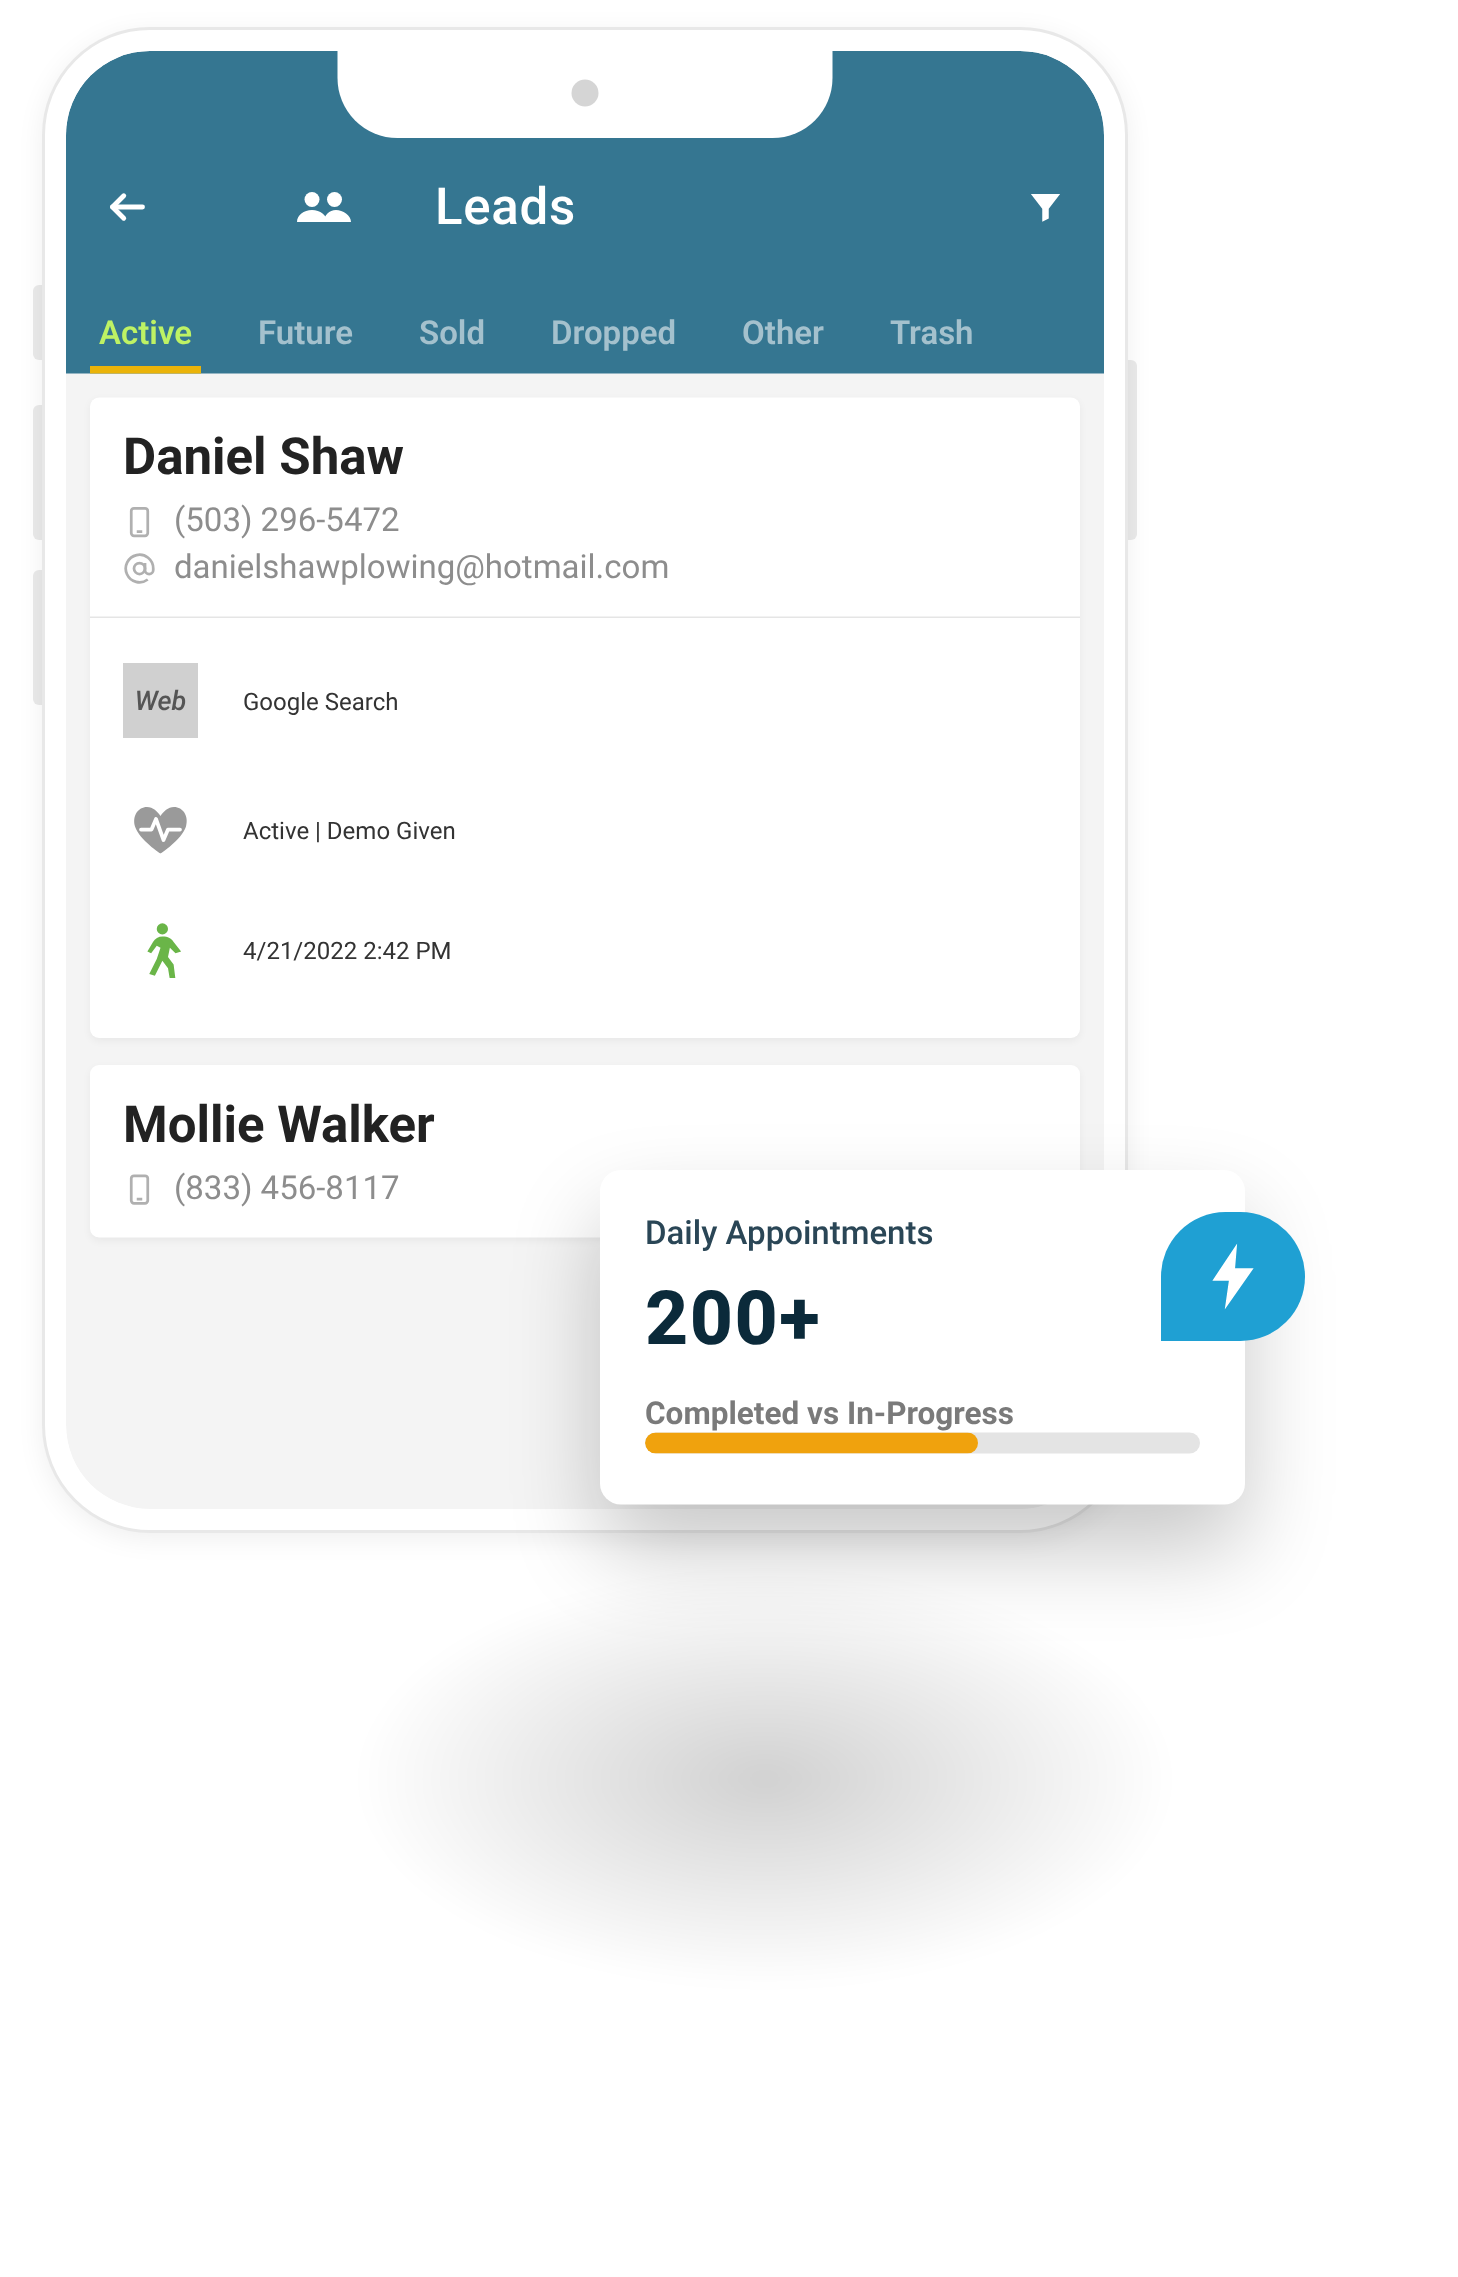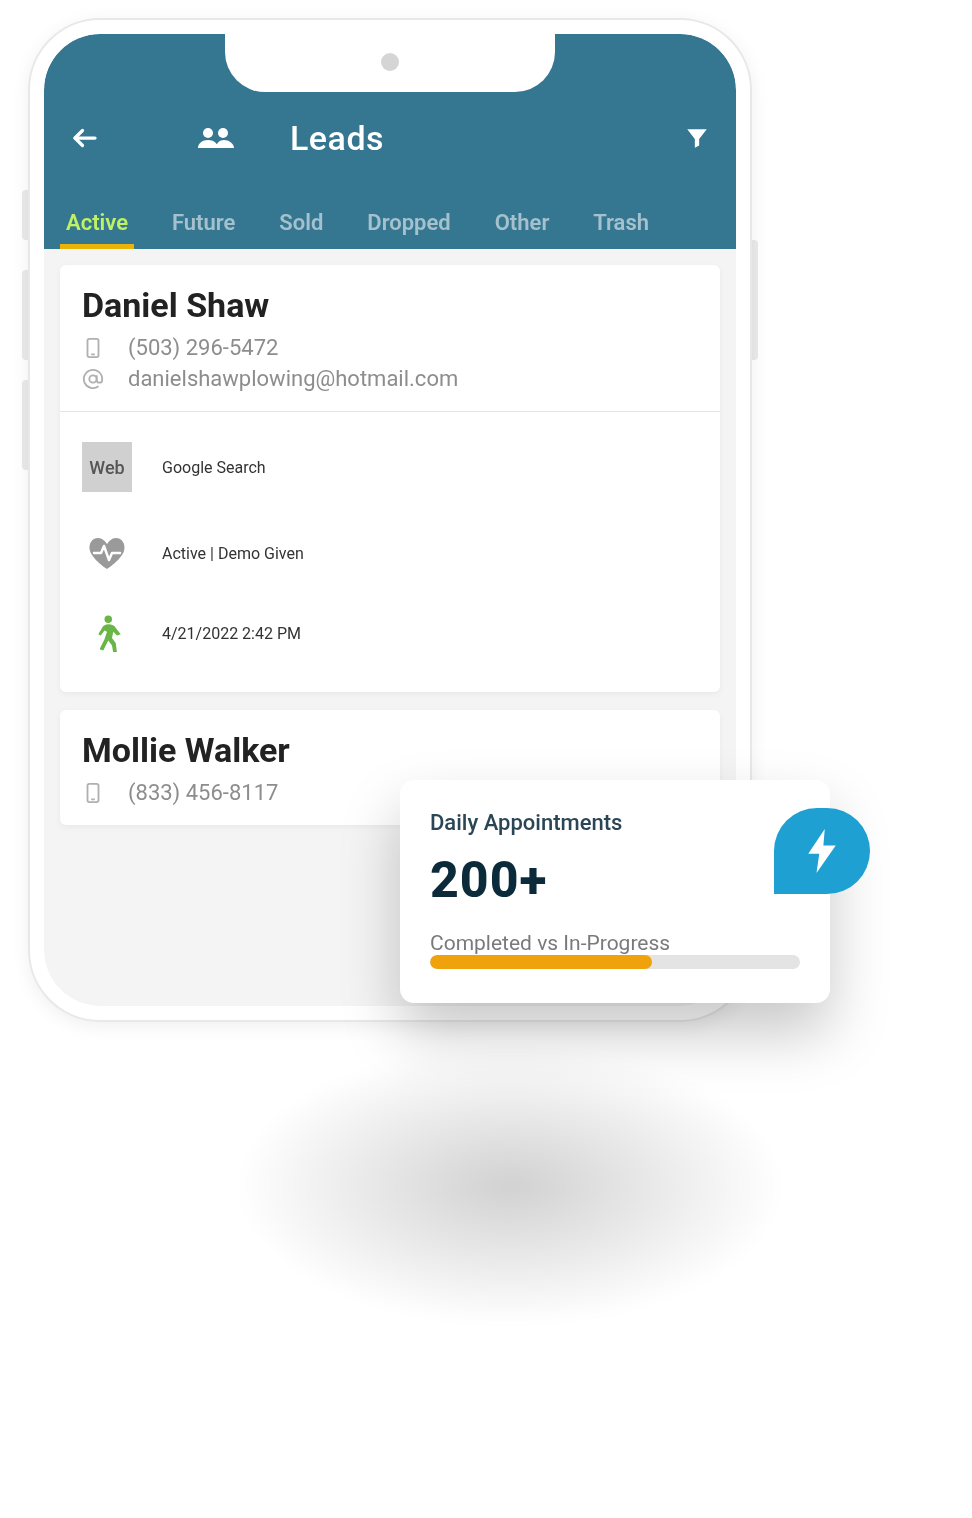--- a/index.html
+++ b/index.html
@@ -123,25 +123,25 @@
   .content { padding: 16px; }
   .card {
     background: #fff;
     border-radius: 6px;
     box-shadow: 0 2px 6px rgba(0,0,0,0.05);
     margin-bottom: 18px;
     overflow: hidden;
   }
   .card-top { padding: 20px 22px 14px 22px; border-bottom: 1px solid #e5e5e5; }
   .lead-name { font-size: 34px; font-weight: 700; color: #222; margin-bottom: 10px; }
-  .contact-line { display: flex; align-items: center; gap: 24px; color: #8d8d8d; font-size: 22px; margin: 6px 0; }
+  .contact-line { display: flex; align-items: center; gap: 12px; color: #8d8d8d; font-size: 22px; margin: 6px 0; }
   .contact-line svg { width: 22px; height: 22px; flex: none; }
   .card-rows { padding: 8px 22px 18px 22px; }
   .det-row { display: flex; align-items: center; gap: 30px; padding: 22px 0; }
-  .det-icon { width: 50px; display: flex; justify-content: center; align-items: center; }
+  .det-icon { width: 50px; display: flex; justify-content: center; align-items: center; font-style: italic; }
   .web-badge {
     width: 56px; height: 50px;
     background: #d0d0d0;
     color: #555;
     font-size: 18px;
     font-weight: 500;
     display: flex;
     align-items: center;
     justify-content: center;
   }
@@ -156,21 +156,21 @@
     top: 780px;
     width: 430px;
     background: #fff;
     border-radius: 14px;
     padding: 30px 30px 34px 30px;
     box-shadow: 0 30px 60px rgba(0,0,0,0.22);
     z-index: 10;
   }
   .stat-title { font-size: 22px; color: #2a4656; font-weight: 500; margin-bottom: 16px; }
   .stat-value { font-size: 50px; font-weight: 800; color: #0b2a3a; letter-spacing: 1px; margin-bottom: 22px; }
-  .stat-sub { font-size: 21px; color: #7a7a7a; font-weight: 400; }
+  .stat-sub { font-size: 21px; color: #7a7a7a; font-weight: 700; }
   .progress-track {
     width: 100%;
     height: 14px;
     background: #e4e4e4;
     border-radius: 8px;
     overflow: hidden;
   }
   .progress-fill {
     height: 100%;
     background: #f0a20d;

